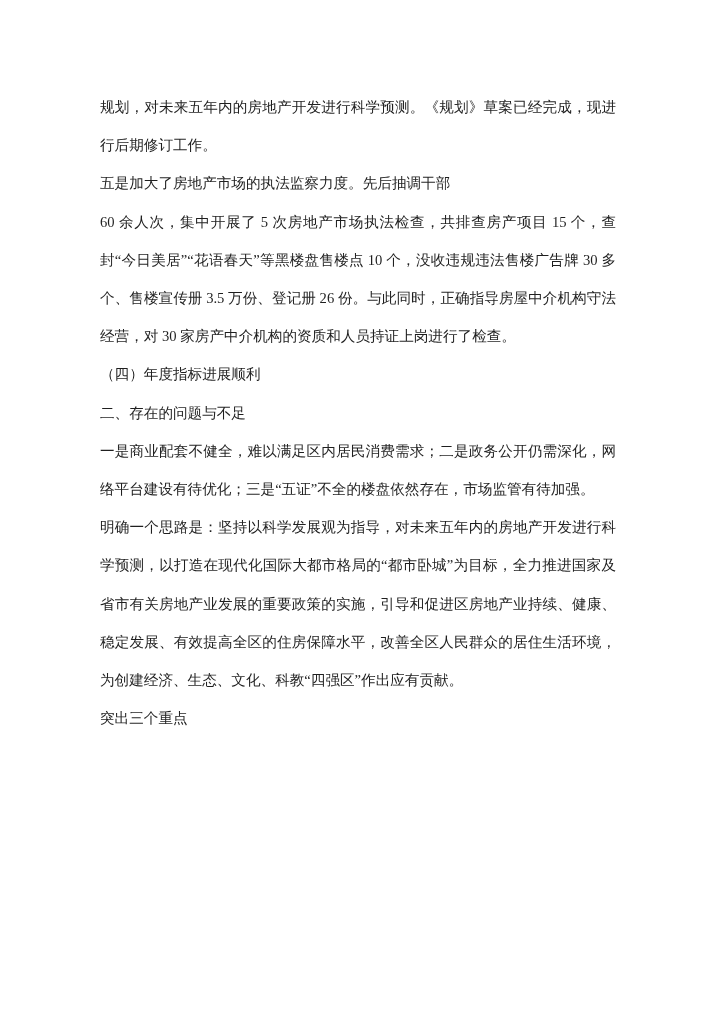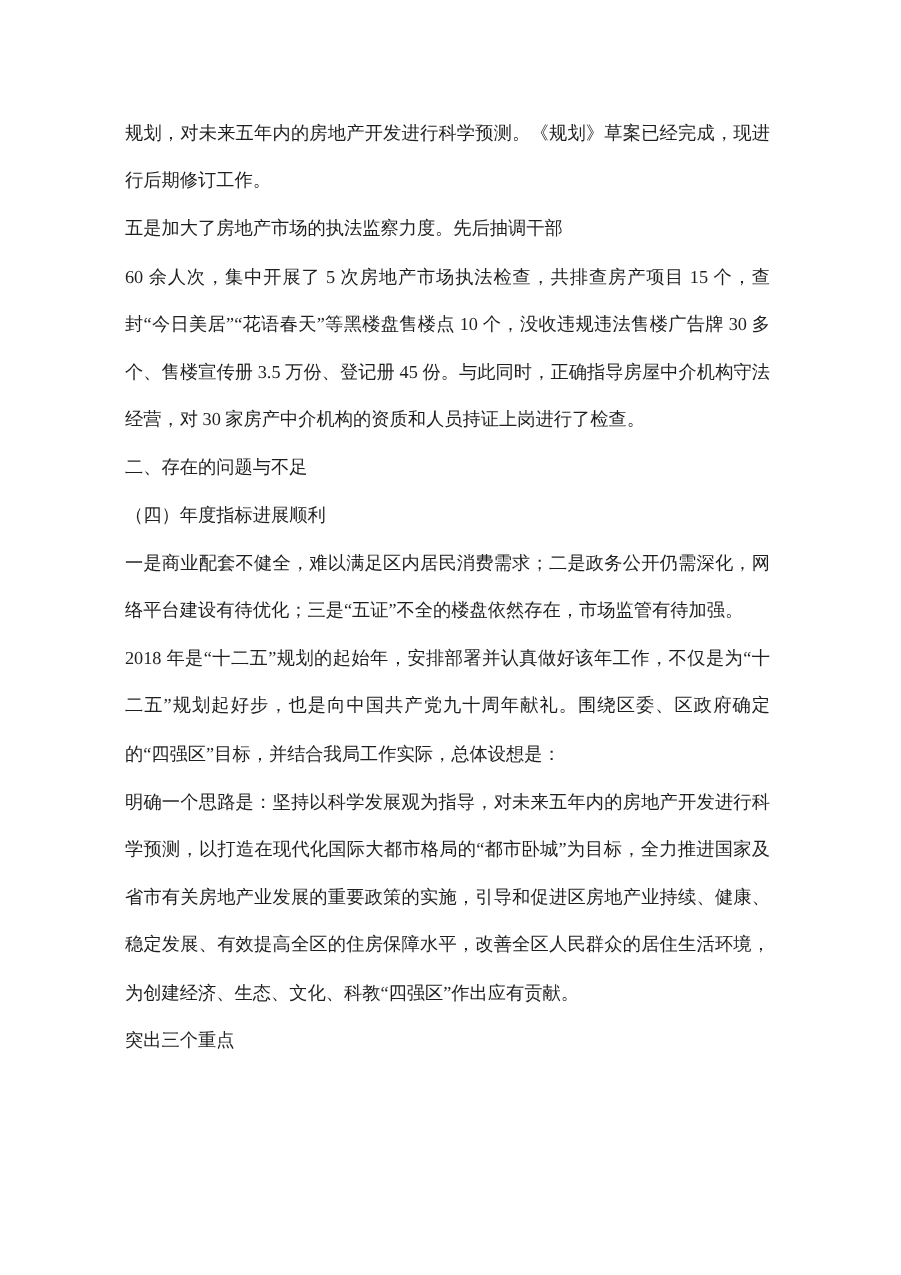--- a/index.html
+++ b/index.html
@@ -33,21 +33,20 @@
     overflow-wrap: break-word;
   }
 </style>
 </head>
 <body>
 
 <div class="page">
   <div class="doc-body">
     <p class="para">规划，对未来五年内的房地产开发进行科学预测。《规划》草案已经完成，现进行后期修订工作。</p>
     <p class="para">五是加大了房地产市场的执法监察力度。先后抽调干部</p>
-    <p class="para">60 余人次，集中开展了 5 次房地产市场执法检查，共排查房产项目 15 个，查封“今日美居”“花语春天”等黑楼盘售楼点 10 个，没收违规违法售楼广告牌 30 多个、售楼宣传册 3.5 万份、登记册 45 份。与此同时，正确指导房屋中介机构守法经营，对 30 家房产中介机构的资质和人员持证上岗进行了检查。</p>
+    <p class="para">60 余人次，集中开展了 5 次房地产市场执法检查，共排查房产项目 15 个，查封“今日美居”“花语春天”等黑楼盘售楼点 10 个，没收违规违法售楼广告牌 30 多个、售楼宣传册 3.5 万份、登记册 26 份。与此同时，正确指导房屋中介机构守法经营，对 30 家房产中介机构的资质和人员持证上岗进行了检查。</p>
+    <p class="para">（四）年度指标进展顺利</p>
     <p class="para">二、存在的问题与不足</p>
-    <p class="para">（四）年度指标进展顺利</p>
     <p class="para">一是商业配套不健全，难以满足区内居民消费需求；二是政务公开仍需深化，网络平台建设有待优化；三是“五证”不全的楼盘依然存在，市场监管有待加强。</p>
-    <p class="para">2018 年是“十二五”规划的起始年，安排部署并认真做好该年工作，不仅是为“十二五”规划起好步，也是向中国共产党九十周年献礼。围绕区委、区政府确定的“四强区”目标，并结合我局工作实际，总体设想是：</p>
     <p class="para">明确一个思路是：坚持以科学发展观为指导，对未来五年内的房地产开发进行科学预测，以打造在现代化国际大都市格局的“都市卧城”为目标，全力推进国家及省市有关房地产业发展的重要政策的实施，引导和促进区房地产业持续、健康、稳定发展、有效提高全区的住房保障水平，改善全区人民群众的居住生活环境，为创建经济、生态、文化、科教“四强区”作出应有贡献。</p>
     <p class="para">突出三个重点</p>
   </div>
 </div>
 
 </body></html>

